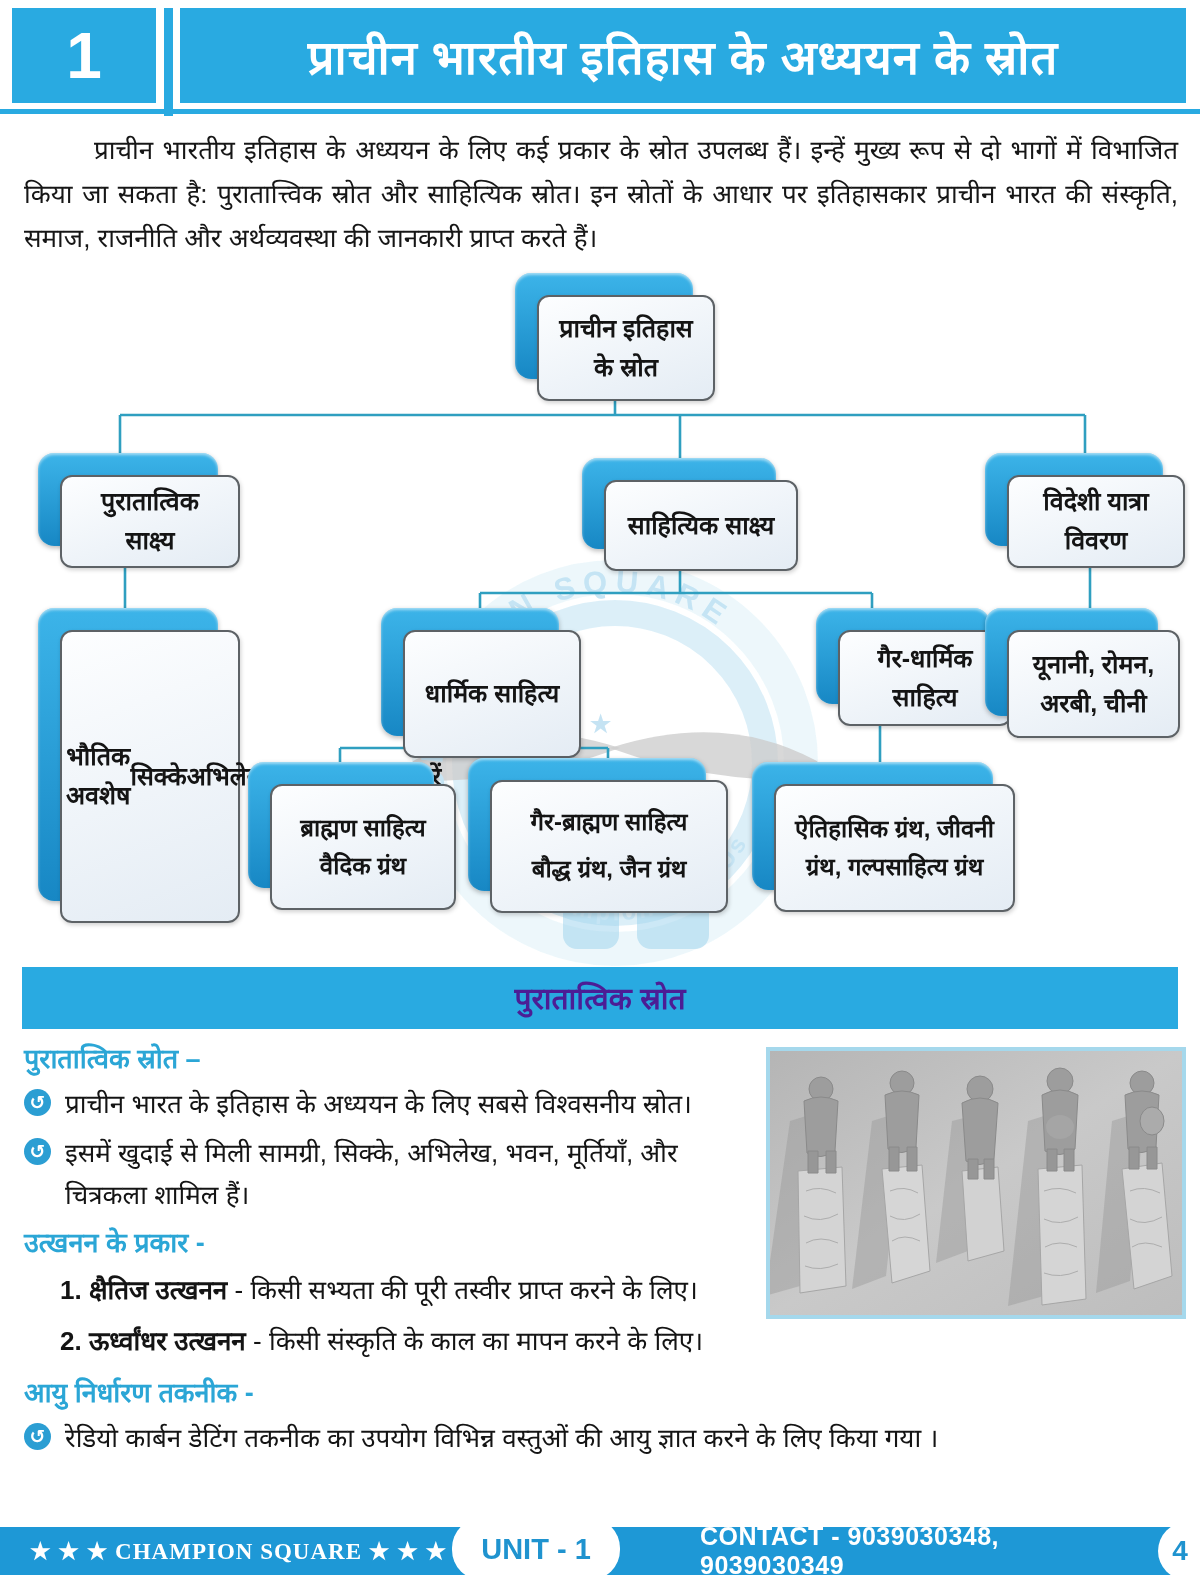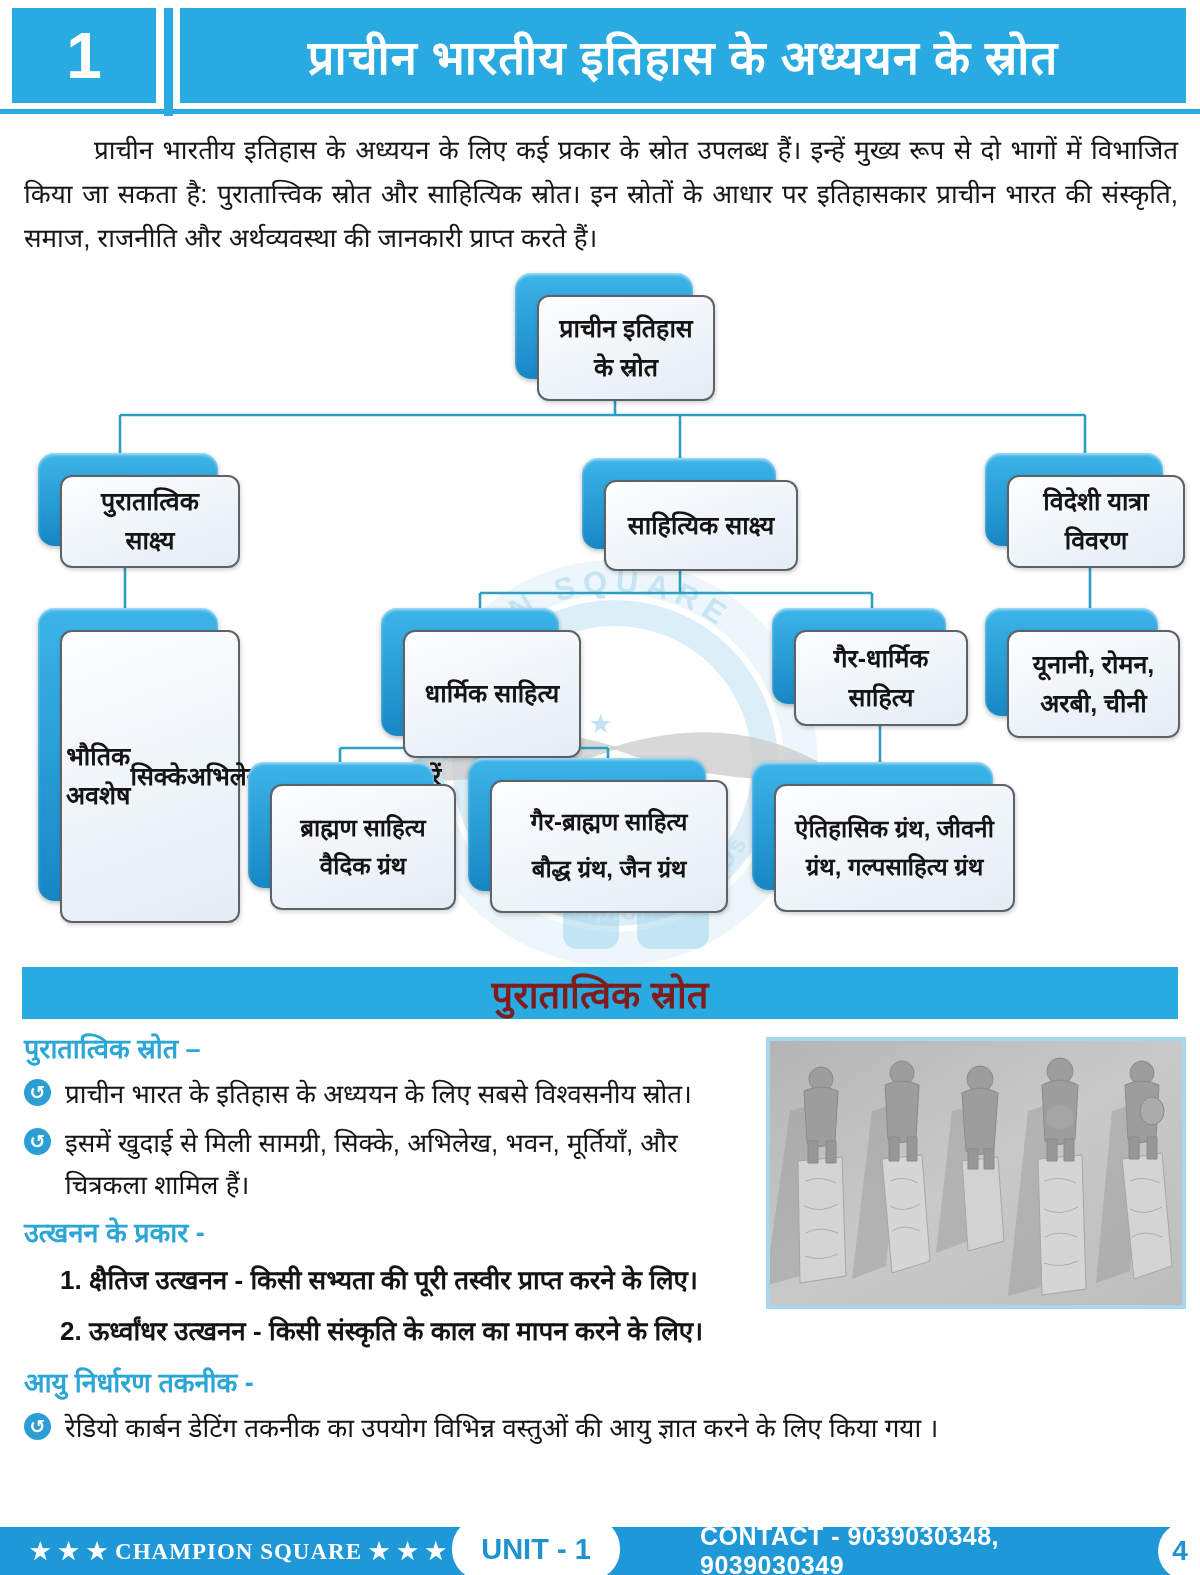--- a/index.html
+++ b/index.html
@@ -38,36 +38,36 @@
   .fc-white{position:absolute;left:22px;top:22px;right:0;bottom:0;
     background:linear-gradient(160deg,#fdfeff 0%,#eff4f9 55%,#e4ecf4 100%);
     border:2px solid #5d6266;border-radius:12px;
     display:flex;align-items:center;justify-content:center;text-align:center;
     font-weight:700;color:#141414;font-size:25px;line-height:1.55;white-space:pre-line;
     box-shadow:1px 2px 4px rgba(0,0,0,.18);}
   .fc-list{flex-direction:row;justify-content:space-between;padding:16px 4px;}
   .fc-list span{display:block;}
 
   
-  .secbar{margin:4px 22px 0 22px;height:52px;background:var(--primary);color:#7f1d1d;
-    display:flex;align-items:center;justify-content:center;font-size:38px;font-weight:700;}
+  .secbar{margin:4px 22px 0 22px;height:62px;background:var(--primary);color:#4c1d95;
+    display:flex;align-items:center;justify-content:center;font-size:30px;font-weight:700;}
 
   
   .content{margin:10px 14px 0 24px;font-size:26px;color:#141414;}
   .photo-frame{float:right;width:420px;height:272px;border:4px solid #a5d8ec;background:#c4c4c4;
     margin:8px 0 12px 20px;}
   .photo-frame svg{display:block;}
   .chead{color:var(--headingcyan);font-weight:700;font-size:27px;margin:4px 0 6px 0;}
   .bullet{display:flex;gap:14px;margin:7px 0;line-height:1.62;align-items:flex-start;}
   .bicon{flex:0 0 auto;width:27px;height:27px;margin-top:6px;border-radius:50%;background:#2b9ed3;
     color:#fff;font-size:19px;line-height:27px;text-align:center;font-weight:700;}
   .btext{font-weight:500;}
   .numline{margin:10px 0 10px 36px;line-height:1.6;}
   .numline .term{font-weight:700;}
-  .numline .rest{font-weight:700;}
+  .numline .rest{font-weight:400;}
 
   
   .footer{position:absolute;left:0;bottom:0;width:1200px;height:48px;background:var(--footerblue);}
   .f-left{position:absolute;left:30px;top:0;height:48px;display:flex;align-items:center;
     color:#fff;font-weight:700;font-size:23px;letter-spacing:1px;font-family:"Liberation Serif","DejaVu Serif",serif;}
   .f-pill{position:absolute;left:452px;top:-9px;width:168px;height:62px;background:#fff;border-radius:30px;
     display:flex;align-items:center;justify-content:center;color:#1f93cf;font-size:29px;font-weight:700;}
   .f-contact{position:absolute;left:700px;right:80px;top:0;height:48px;display:flex;align-items:center;justify-content:center;
     color:#fff;font-weight:700;font-size:25px;letter-spacing:.5px;}
   .f-page{position:absolute;right:-16px;top:-5px;width:58px;height:58px;border-radius:50%;background:#fff;
@@ -150,21 +150,21 @@
         <span>अभिलेख</span>
         <span>मूर्तियाँ</span>
         <span>चित्रकला</span>
         <span>मुहरें</span>
       </div>
     </div>
     <div class="fcbox" style="left:381px;top:345px;width:200px;height:150px;text-decoration:underline;">
       <div class="fc-blue"></div>
       <div class="fc-white">धार्मिक साहित्य</div>
     </div>
-    <div class="fcbox" style="left:772px;top:345px;width:196px;height:118px;">
+    <div class="fcbox" style="left:816px;top:345px;width:196px;height:118px;">
       <div class="fc-blue"></div>
       <div class="fc-white">गैर-धार्मिक
 साहित्य</div>
     </div>
     <div class="fcbox" style="left:985px;top:345px;width:195px;height:130px;">
       <div class="fc-blue"></div>
       <div class="fc-white">यूनानी, रोमन,
 अरबी, चीनी</div>
     </div>
 

